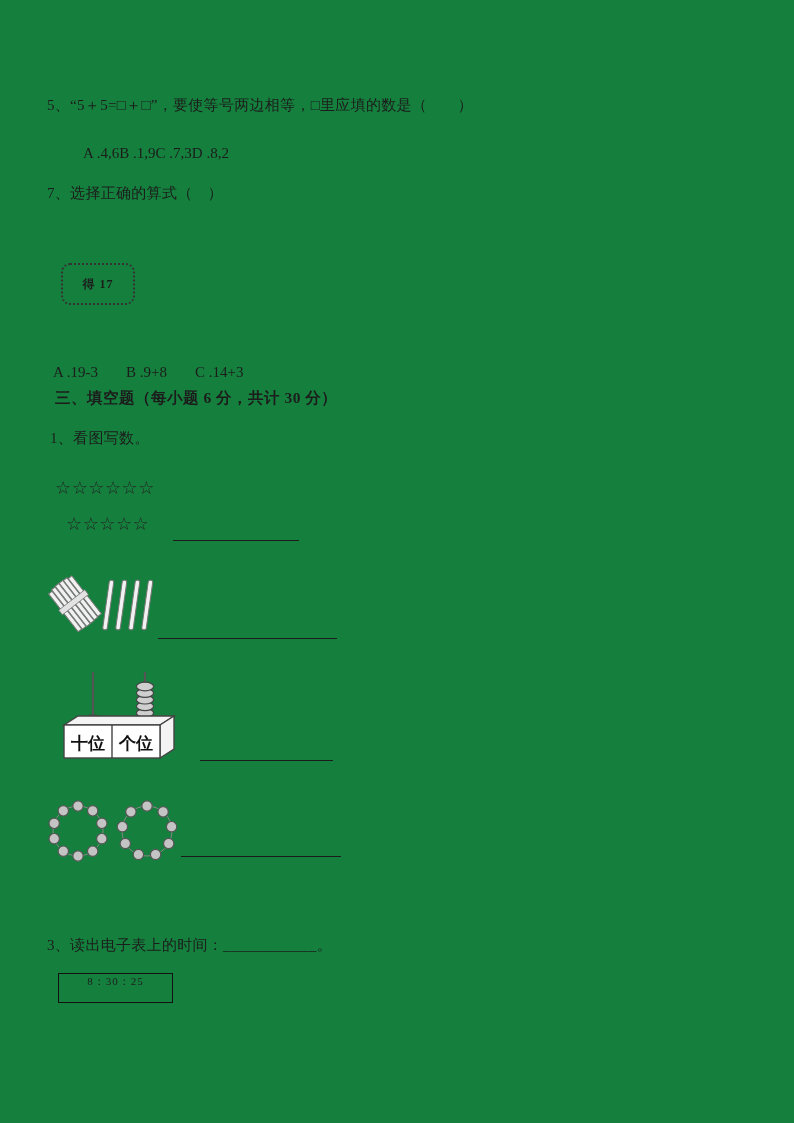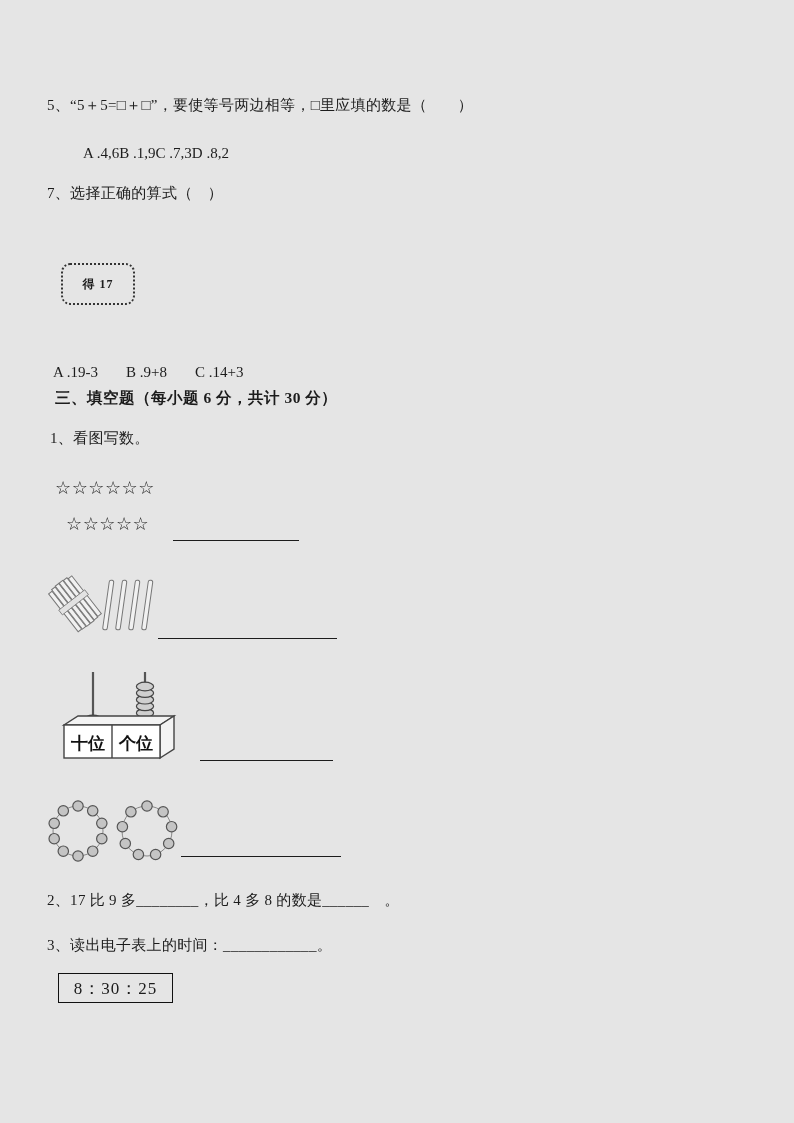--- a/index.html
+++ b/index.html
@@ -1,36 +1,36 @@
 <!DOCTYPE html>
 <html><head>
 <meta charset="utf-8">
 <style>
   * { margin:0; padding:0; box-sizing:border-box; }
   html,body { background:#ffffff; }
   .page {
-    position:relative; width:794px; height:1123px; background:#e5e5e5;
+    position:relative; width:794px; height:1123px; background:#15803d;
     font-family:"Liberation Serif","DejaVu Serif",serif; color:#1c1c1c;
     overflow:hidden;
   }
   .abs { position:absolute; }
   .qtext { font-size:15px; white-space:pre; letter-spacing:0.3px; }
   .opts  { display:flex; font-size:15px; white-space:pre; }
   .section-title { font-size:15.5px; font-weight:bold; letter-spacing:0.5px; }
   .blank { border-bottom:1.4px solid #1c1c1c; height:2px; }
   .stars { font-size:18px; letter-spacing:0.5px; color:#222; }
   .stamp {
     display:flex; align-items:center; justify-content:center;
     width:74px; height:42px; border:2.5px dotted #333; border-radius:9px;
     font-size:12px; font-weight:bold; letter-spacing:1px;
   }
   .clock {
-    display:flex; align-items:center; justify-content:center;
+    display:flex; justify-content:center;
     width:115px; height:30px; border:1.5px solid #111;
-    font-size:17px; letter-spacing:1px;
+    font-size:11px; letter-spacing:1px;
   }
   .stick { fill:#f1f1f1; stroke:#777; stroke-width:1; }
   .band  { fill:#e2e2e2; stroke:#777; stroke-width:0.8; }
   .bead  { fill:#cfcfcf; stroke:#444; stroke-width:1.2; }
   .dot   { fill:#c4c4c4; stroke:#555; stroke-width:1.2; }
   .ring  { fill:none; stroke:#888; stroke-width:1; }
   .rod   { stroke:#555; stroke-width:2.2; }
   .boxface { fill:#ffffff; stroke:#444; stroke-width:1.4; }
   .boxside { fill:#f3f3f3; stroke:#444; stroke-width:1.4; }
   .abacus-label { font-family:"Liberation Serif","DejaVu Serif",serif; font-size:17px; font-weight:bold; fill:#111; }
@@ -128,21 +128,20 @@
         <circle cx="120.7" cy="45.5" r="5.2" class="dot"></circle>
         <circle cx="107.6" cy="56.5" r="5.2" class="dot"></circle>
         <circle cx="90.4" cy="56.5" r="5.2" class="dot"></circle>
         <circle cx="77.3" cy="45.5" r="5.2" class="dot"></circle>
         <circle cx="74.4" cy="28.7" r="5.2" class="dot"></circle>
         <circle cx="82.9" cy="13.8" r="5.2" class="dot"></circle>
       </g>
   </svg>
   <div class="abs blank" style="left:181px; top:855px; width:160px;"></div>
 
-  <div class="abs qtext" style="left:47px; top:891px;">2、17 比 9 多________，比 4 多 8 的数是______　。</div>
 
   <div class="abs qtext" style="left:47px; top:936px;">3、读出电子表上的时间：____________。</div>
 
   <div class="abs clock" style="left:58px; top:973px;">
     <span>8：30：25</span>
   </div>
 
 </div>
 
 </body></html>

